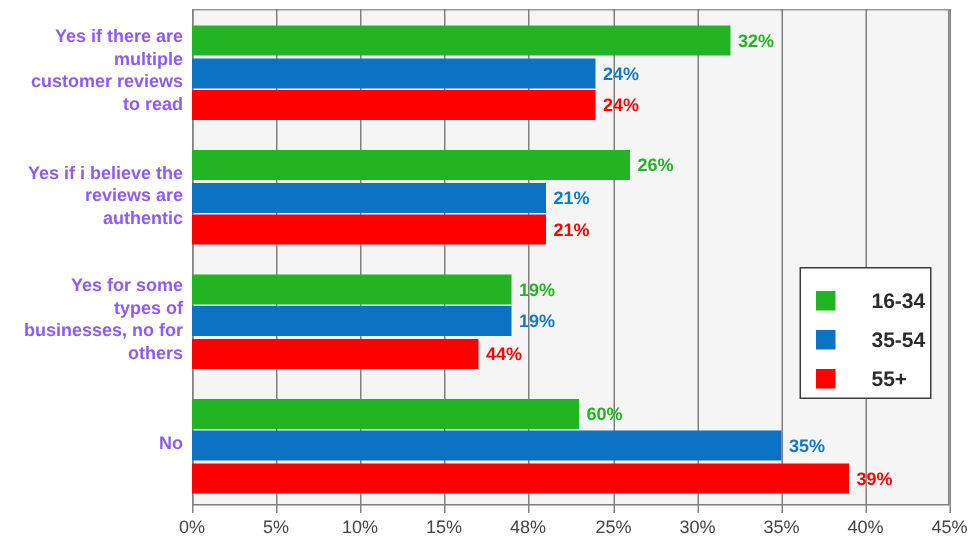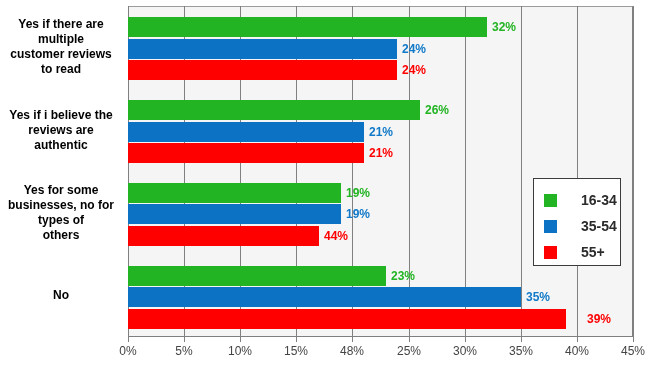--- a/index.html
+++ b/index.html
@@ -55,24 +55,24 @@
   }
   .bar-label.g{color:#22B422;}
   .bar-label.b{color:#1079C8;}
   .bar-label.r{color:#FE0000;}
 
   
   .cat-caption{
     position:absolute;
     left:0;
     width:122px;
-    text-align:center;
+    text-align:right;
     font-size:12px;
     font-weight:bold;
-    color:#000000;
+    color:#8b5cf6;
     line-height:15px;
   }
 
   
   .tick{
     position:absolute;
     width:1px;height:5px;
     background:#808080;
     top:337px;
   }
@@ -148,42 +148,42 @@
       <div class="bar-label b" style="left: 369px; top: 122px;">21%</div>
       <div class="bar r" style="left: 128px; top: 143px; width: 236px; position: absolute;"></div>
       <div class="bar-label r" style="left: 369px; top: 143px;">21%</div>
       <div class="bar g" style="left: 128px; top: 183px; width: 213px; position: absolute;"></div>
       <div class="bar-label g" style="left: 346px; top: 183px;">19%</div>
       <div class="bar b" style="left: 128px; top: 204px; width: 213px; position: absolute;"></div>
       <div class="bar-label b" style="left: 346px; top: 204px;">19%</div>
       <div class="bar r" style="left: 128px; top: 226px; width: 191px; position: absolute;"></div>
       <div class="bar-label r" style="left: 324px; top: 226px;">44%</div>
       <div class="bar g" style="left: 128px; top: 266px; width: 258px; position: absolute;"></div>
-      <div class="bar-label g" style="left: 391px; top: 266px;">23%</div>
+      <div class="bar-label g" style="left: 391px; top: 266px;">60%</div>
       <div class="bar b" style="left: 128px; top: 287px; width: 393px; position: absolute;"></div>
       <div class="bar-label b" style="left: 526px; top: 287px;">35%</div>
       <div class="bar r" style="left: 128px; top: 309px; width: 438px; position: absolute;"></div>
-      <div class="bar-label r" style="left: 571px; top: 309px; margin-left: 16px;">39%</div>
+      <div class="bar-label r" style="left: 571px; top: 309px;">39%</div>
     </div>
   <div id="captions-layer">
       <div class="cat-caption" style="top: 17px;">
         <div>Yes if there are</div>
         <div>multiple</div>
         <div>customer reviews</div>
         <div>to read</div>
       </div>
       <div class="cat-caption" style="top: 108px;">
         <div>Yes if i believe the</div>
         <div>reviews are</div>
         <div>authentic</div>
       </div>
       <div class="cat-caption" style="top: 183px;">
         <div>Yes for some</div>
+        <div>types of</div>
         <div>businesses, no for</div>
-        <div>types of</div>
         <div>others</div>
       </div>
       <div class="cat-caption" style="top: 288px;">
         <div>No</div>
       </div>
     </div>
   <div id="xaxis-layer">
       <div class="tick" style="left: 128px;"></div>
       <div class="tick-label" style="left: 108px;">0%</div>
       <div class="tick" style="left: 184px;"></div>

